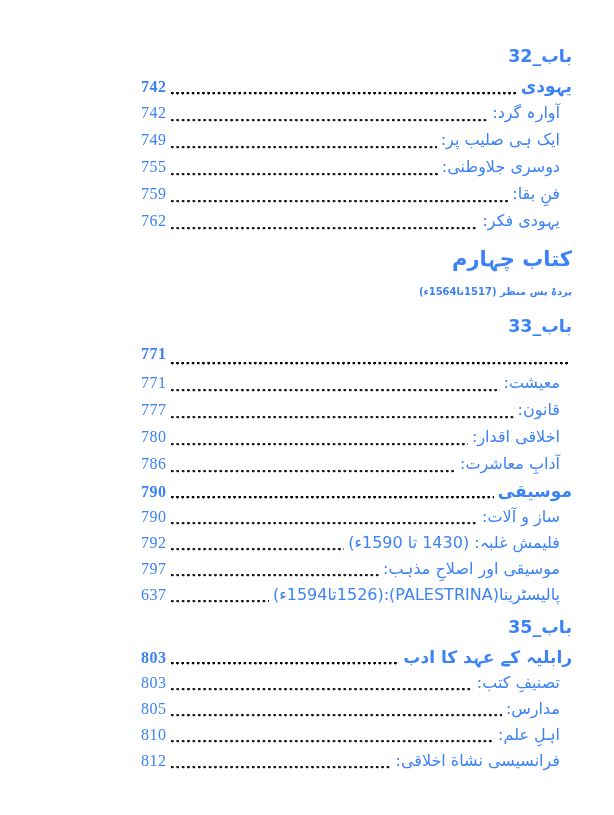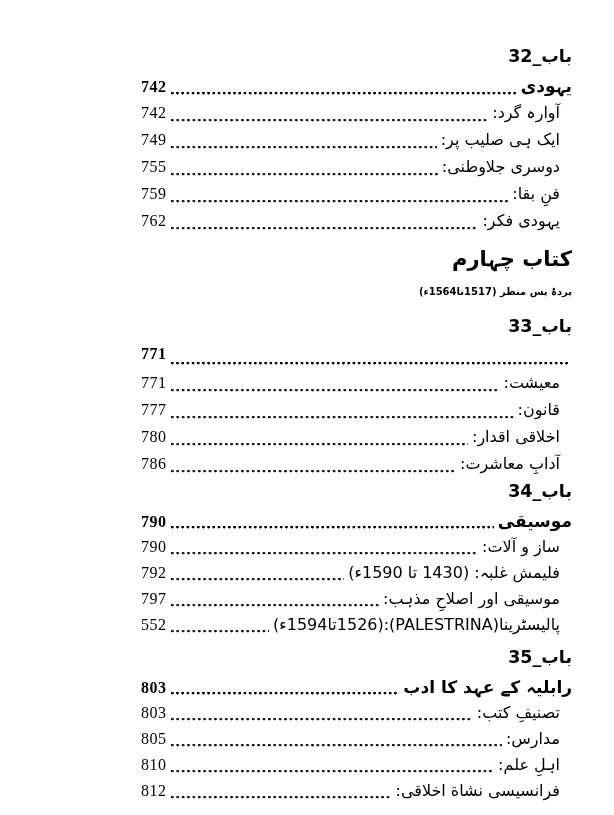--- a/index.html
+++ b/index.html
@@ -1,20 +1,20 @@
 <!DOCTYPE html>
 <html lang="ur" dir="rtl"><head>
 <meta charset="utf-8">
 <style>
   html,body{margin:0;padding:0;background:#ffffff;}
   .page{
     position:relative;
     width:526px;height:815px;
     background:#ffffff;
-    color:#000000;
+    color:#3b82f6;
     font-family:"DejaVu Sans",sans-serif;
     box-sizing:border-box;
     padding:44px 42px 10px 53px;
     overflow:hidden;
     direction:rtl;
     margin-left:8px;
   }
   .chapter{margin:0;}
   .chapter-heading{
     margin:0 0 6px 0;
@@ -148,21 +148,20 @@
       <span class="num">780</span>
     </div>
     <div class="row sub">
       <span class="label">آدابِ معاشرت:</span>
       <span class="leader"></span>
       <span class="num">786</span>
     </div>
   </section>
 
   <section class="chapter sect-34 row-compact">
-    <h2 class="chapter-heading">باب_34</h2>
     <div class="row main">
       <span class="label">موسیقی</span>
       <span class="leader"></span>
       <span class="num">790</span>
     </div>
     <div class="row sub">
       <span class="label">ساز و آلات:</span>
       <span class="leader"></span>
       <span class="num">790</span>
     </div>
@@ -172,21 +171,21 @@
       <span class="num">792</span>
     </div>
     <div class="row sub">
       <span class="label">موسیقی اور اصلاحِ مذہب:</span>
       <span class="leader"></span>
       <span class="num">797</span>
     </div>
     <div class="row sub">
       <span class="label">پالیسٹرینا(PALESTRINA):(1526تا1594ء)</span>
       <span class="leader"></span>
-      <span class="num">552</span>
+      <span class="num">637</span>
     </div>
   </section>
 
   <section class="chapter sect-35 row-compact">
     <h2 class="chapter-heading">باب_35</h2>
     <div class="row main">
       <span class="label">رابلیہ کے عہد کا ادب</span>
       <span class="leader"></span>
       <span class="num">803</span>
     </div>

